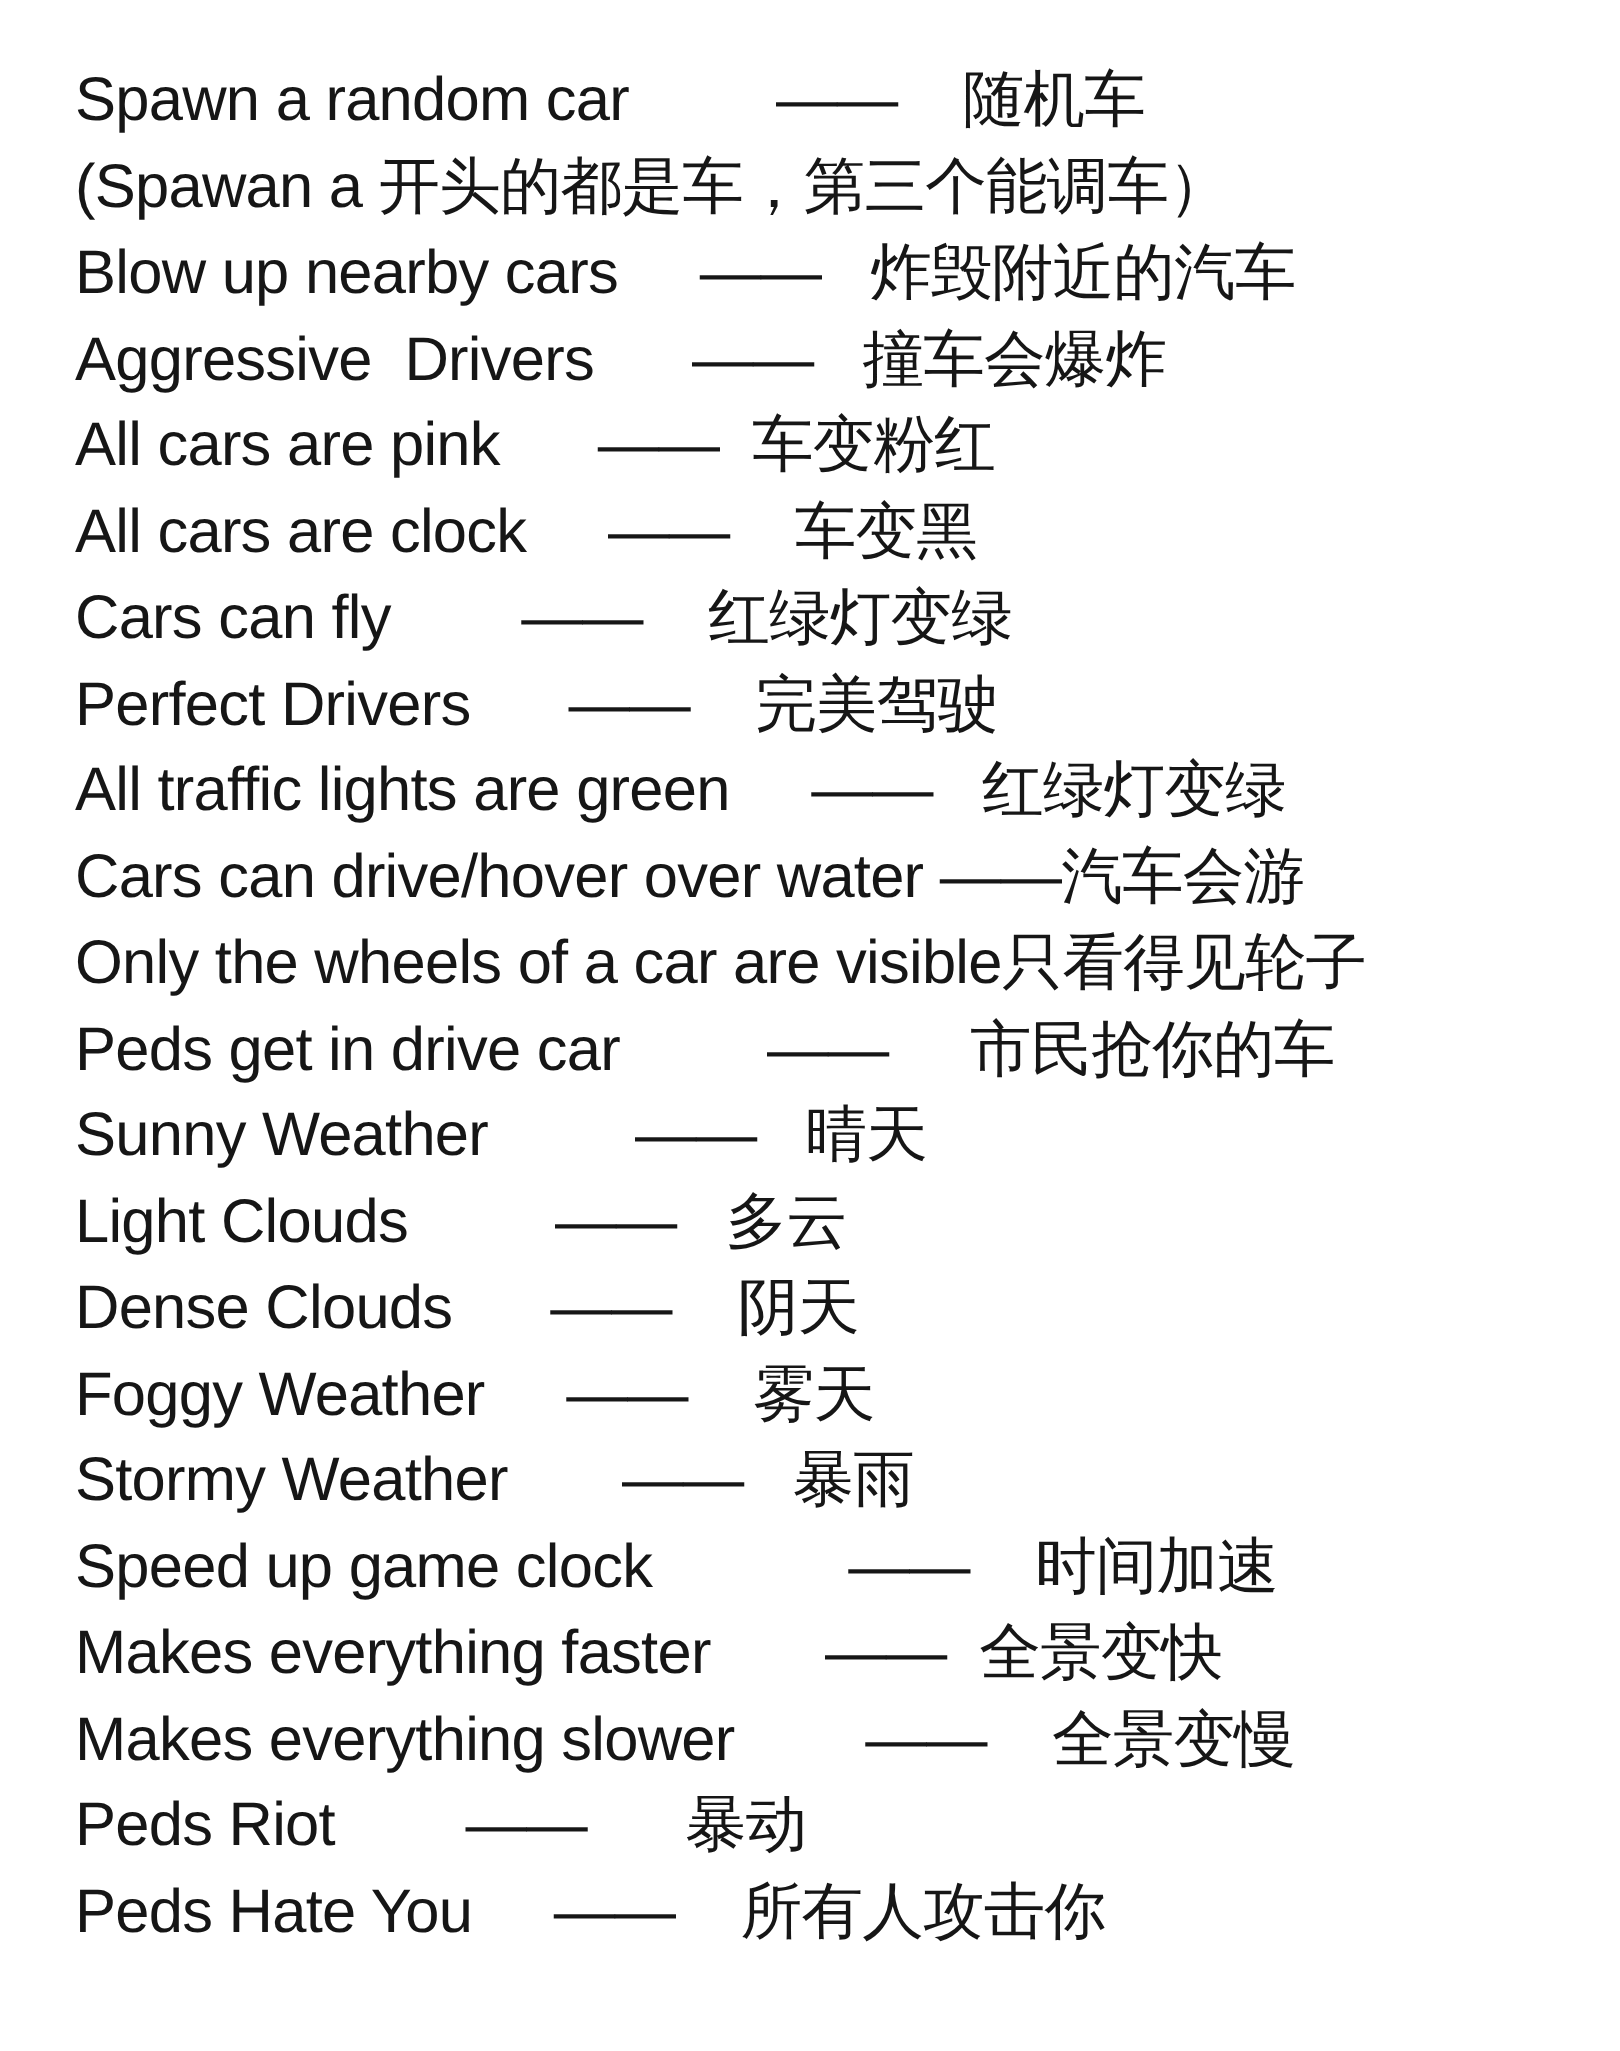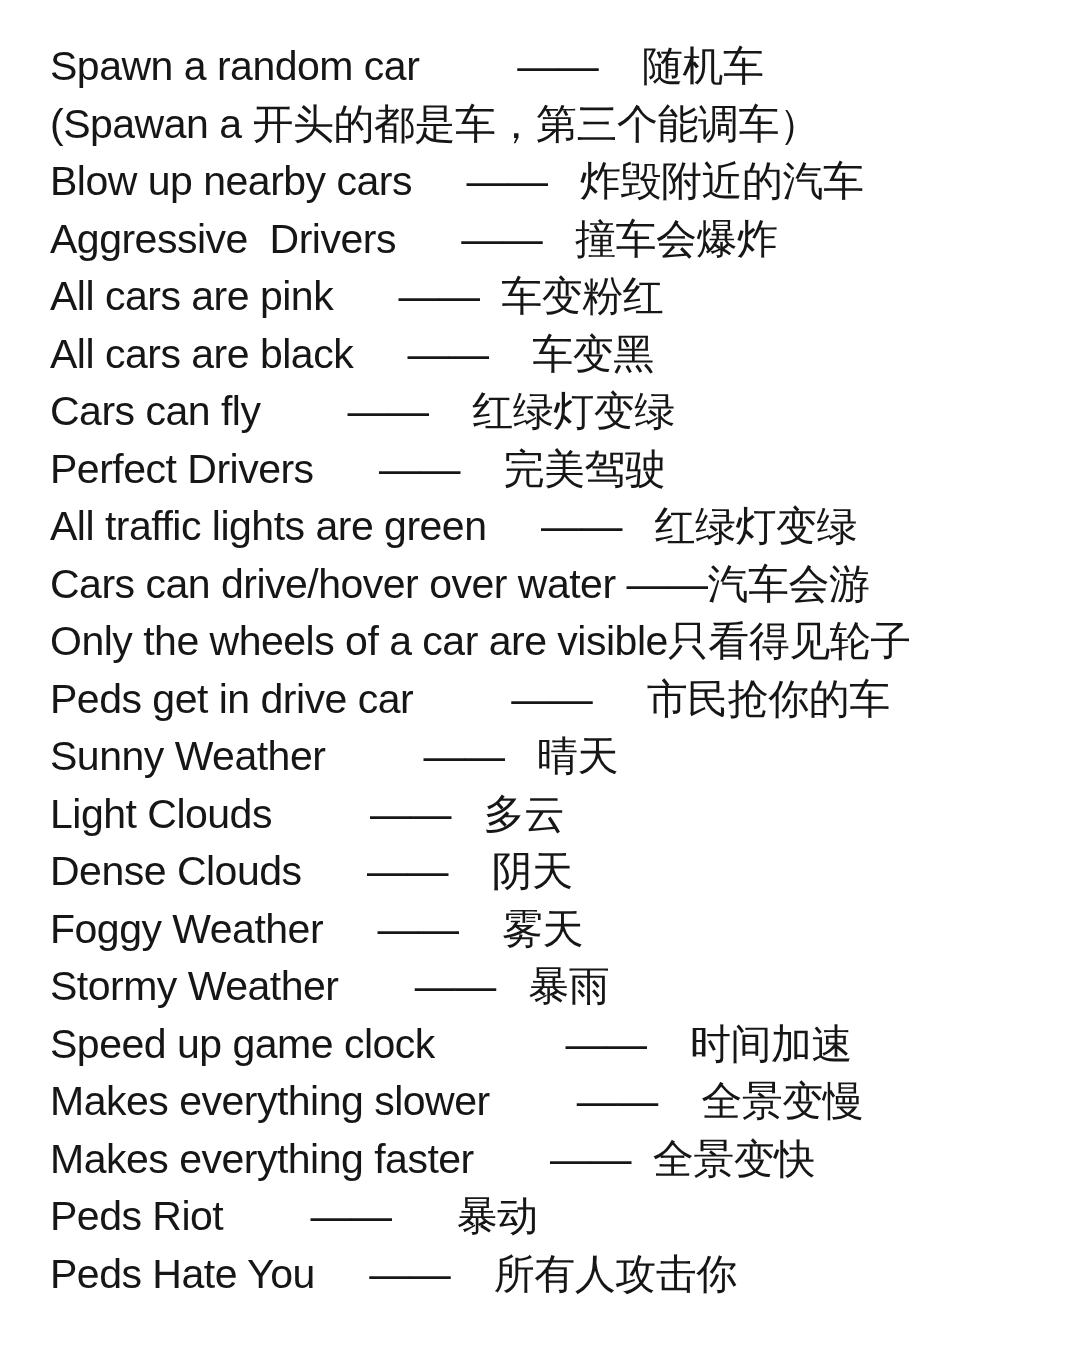--- a/index.html
+++ b/index.html
@@ -33,30 +33,30 @@
 </style>
 </head>
 <body>
 
 <div class="doc">
   <div class="line">Spawn a random car         ——    随机车</div>
   <div class="line">(Spawan a 开头的都是车，第三个能调车）</div>
   <div class="line">Blow up nearby cars     ——   炸毁附近的汽车</div>
   <div class="line">Aggressive  Drivers      ——   撞车会爆炸</div>
   <div class="line">All cars are pink      ——  车变粉红</div>
-  <div class="line">All cars are black     ——    车变黑</div>
+  <div class="line">All cars are clock     ——    车变黑</div>
   <div class="line">Cars can fly        ——    红绿灯变绿</div>
   <div class="line">Perfect Drivers      ——    完美驾驶</div>
   <div class="line">All traffic lights are green     ——   红绿灯变绿</div>
   <div class="line">Cars can drive/hover over water ——汽车会游</div>
   <div class="line">Only the wheels of a car are visible只看得见轮子</div>
   <div class="line">Peds get in drive car         ——     市民抢你的车</div>
   <div class="line">Sunny Weather         ——   晴天</div>
   <div class="line">Light Clouds         ——   多云</div>
   <div class="line">Dense Clouds      ——    阴天</div>
   <div class="line">Foggy Weather     ——    雾天</div>
   <div class="line">Stormy Weather       ——   暴雨</div>
   <div class="line">Speed up game clock            ——    时间加速</div>
+  <div class="line">Makes everything faster       ——  全景变快</div>
   <div class="line">Makes everything slower        ——    全景变慢</div>
-  <div class="line">Makes everything faster       ——  全景变快</div>
   <div class="line">Peds Riot        ——      暴动</div>
   <div class="line">Peds Hate You     ——    所有人攻击你</div>
 </div>
 
 </body></html>

